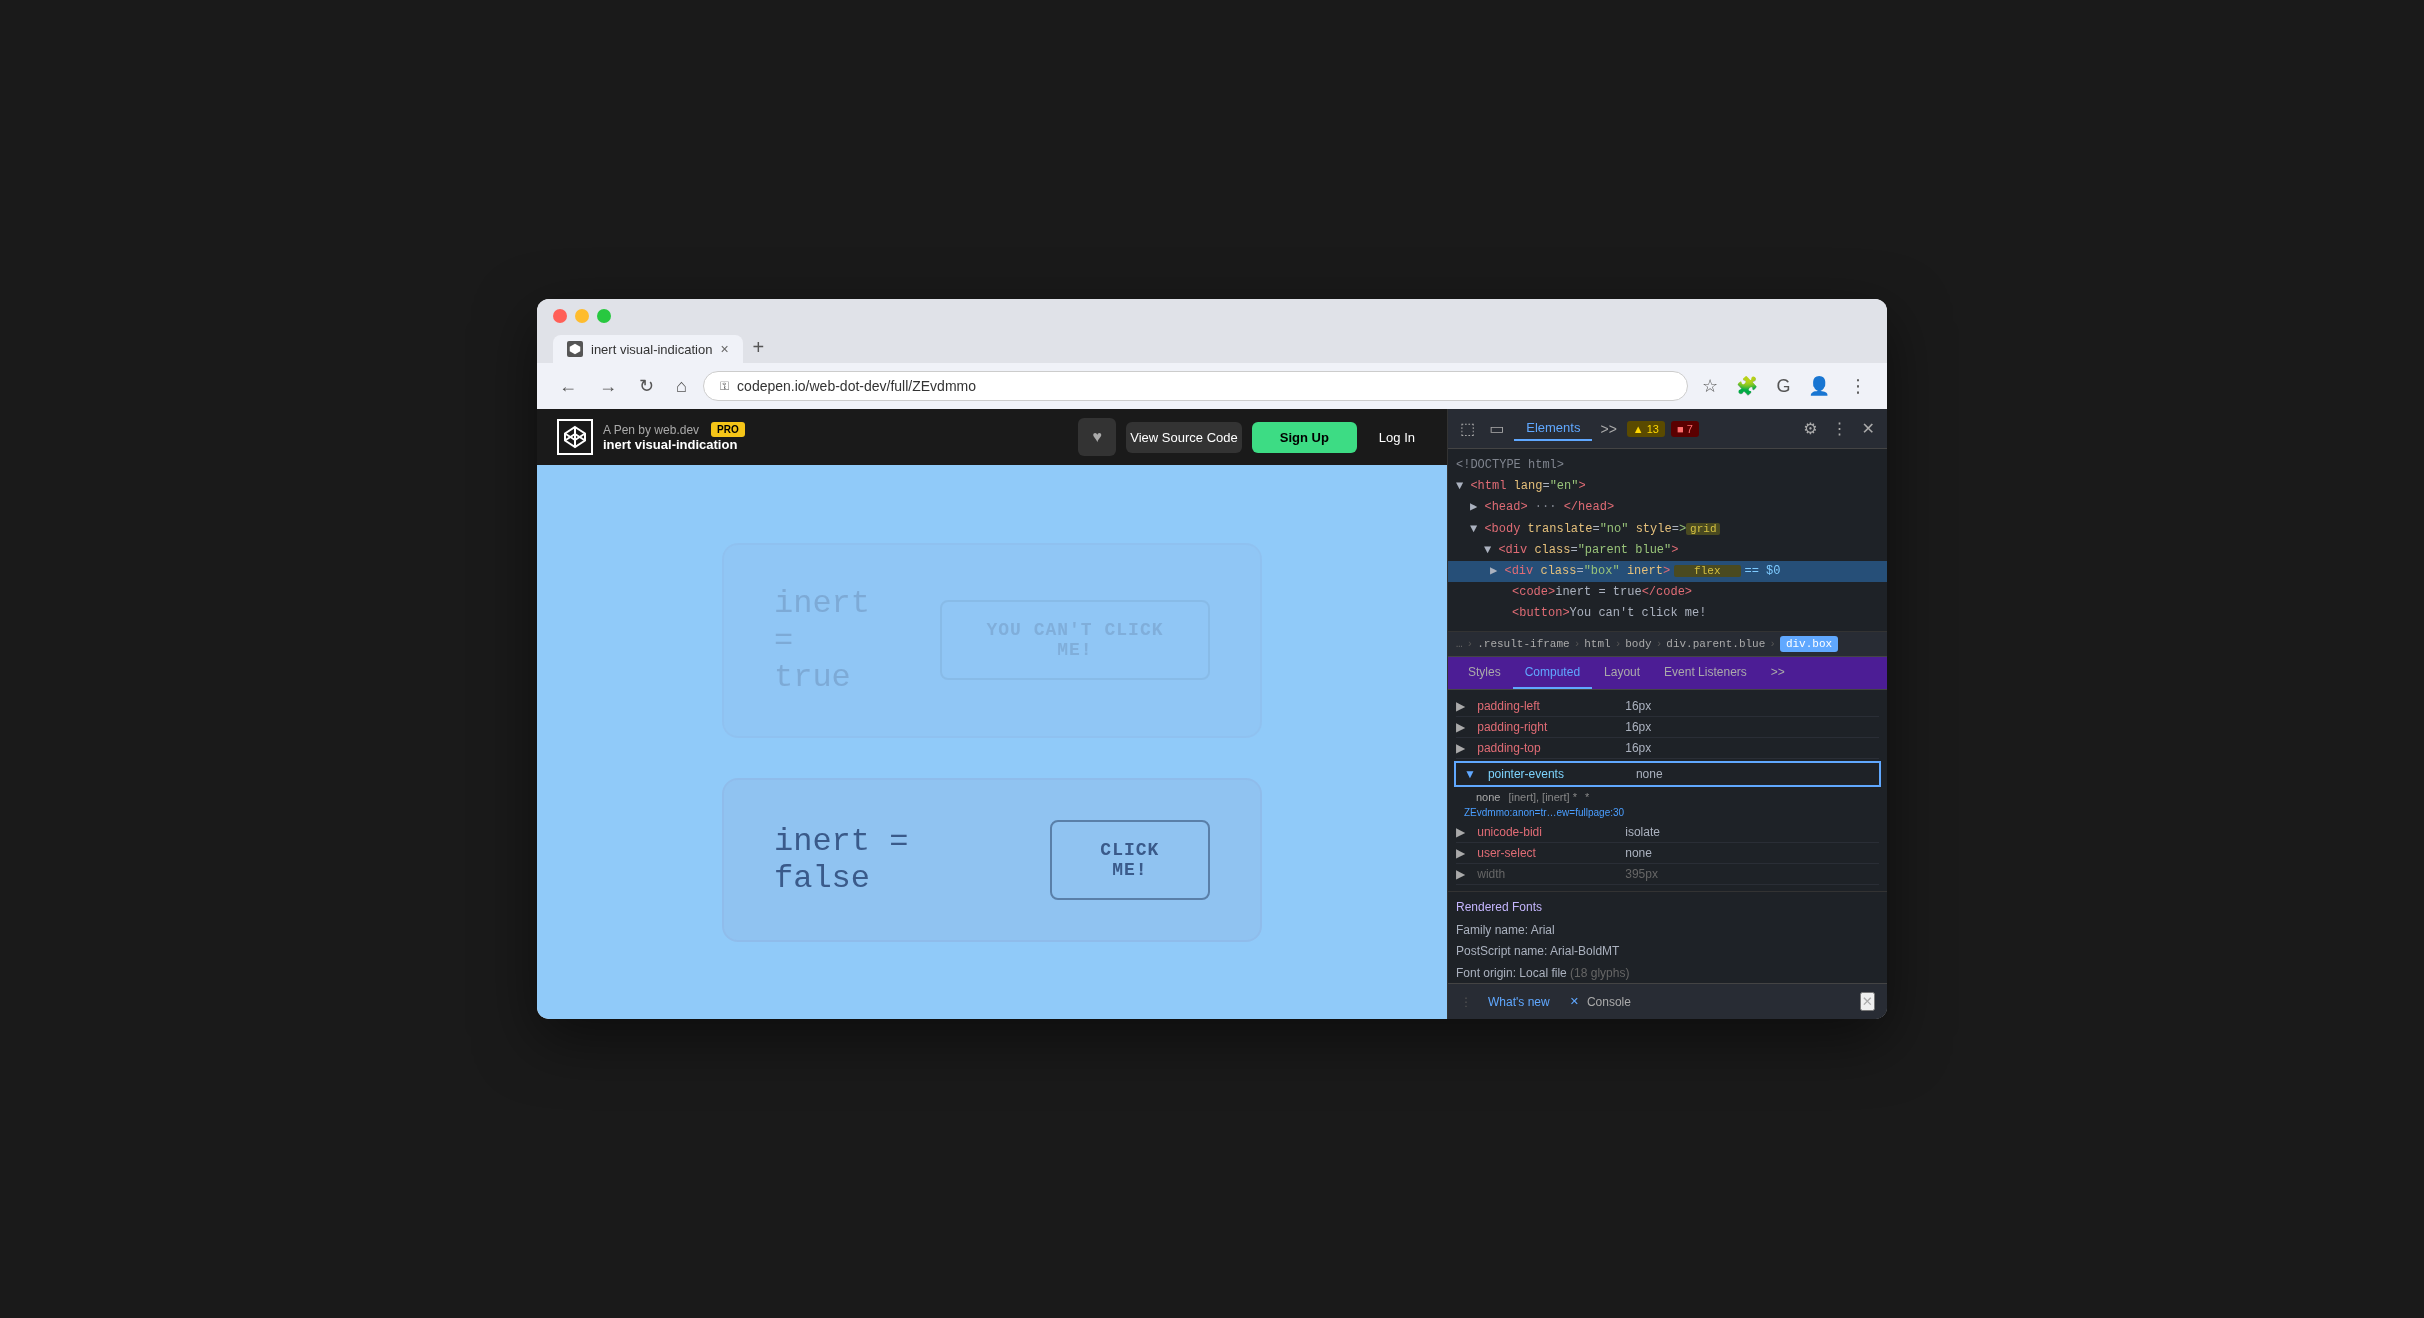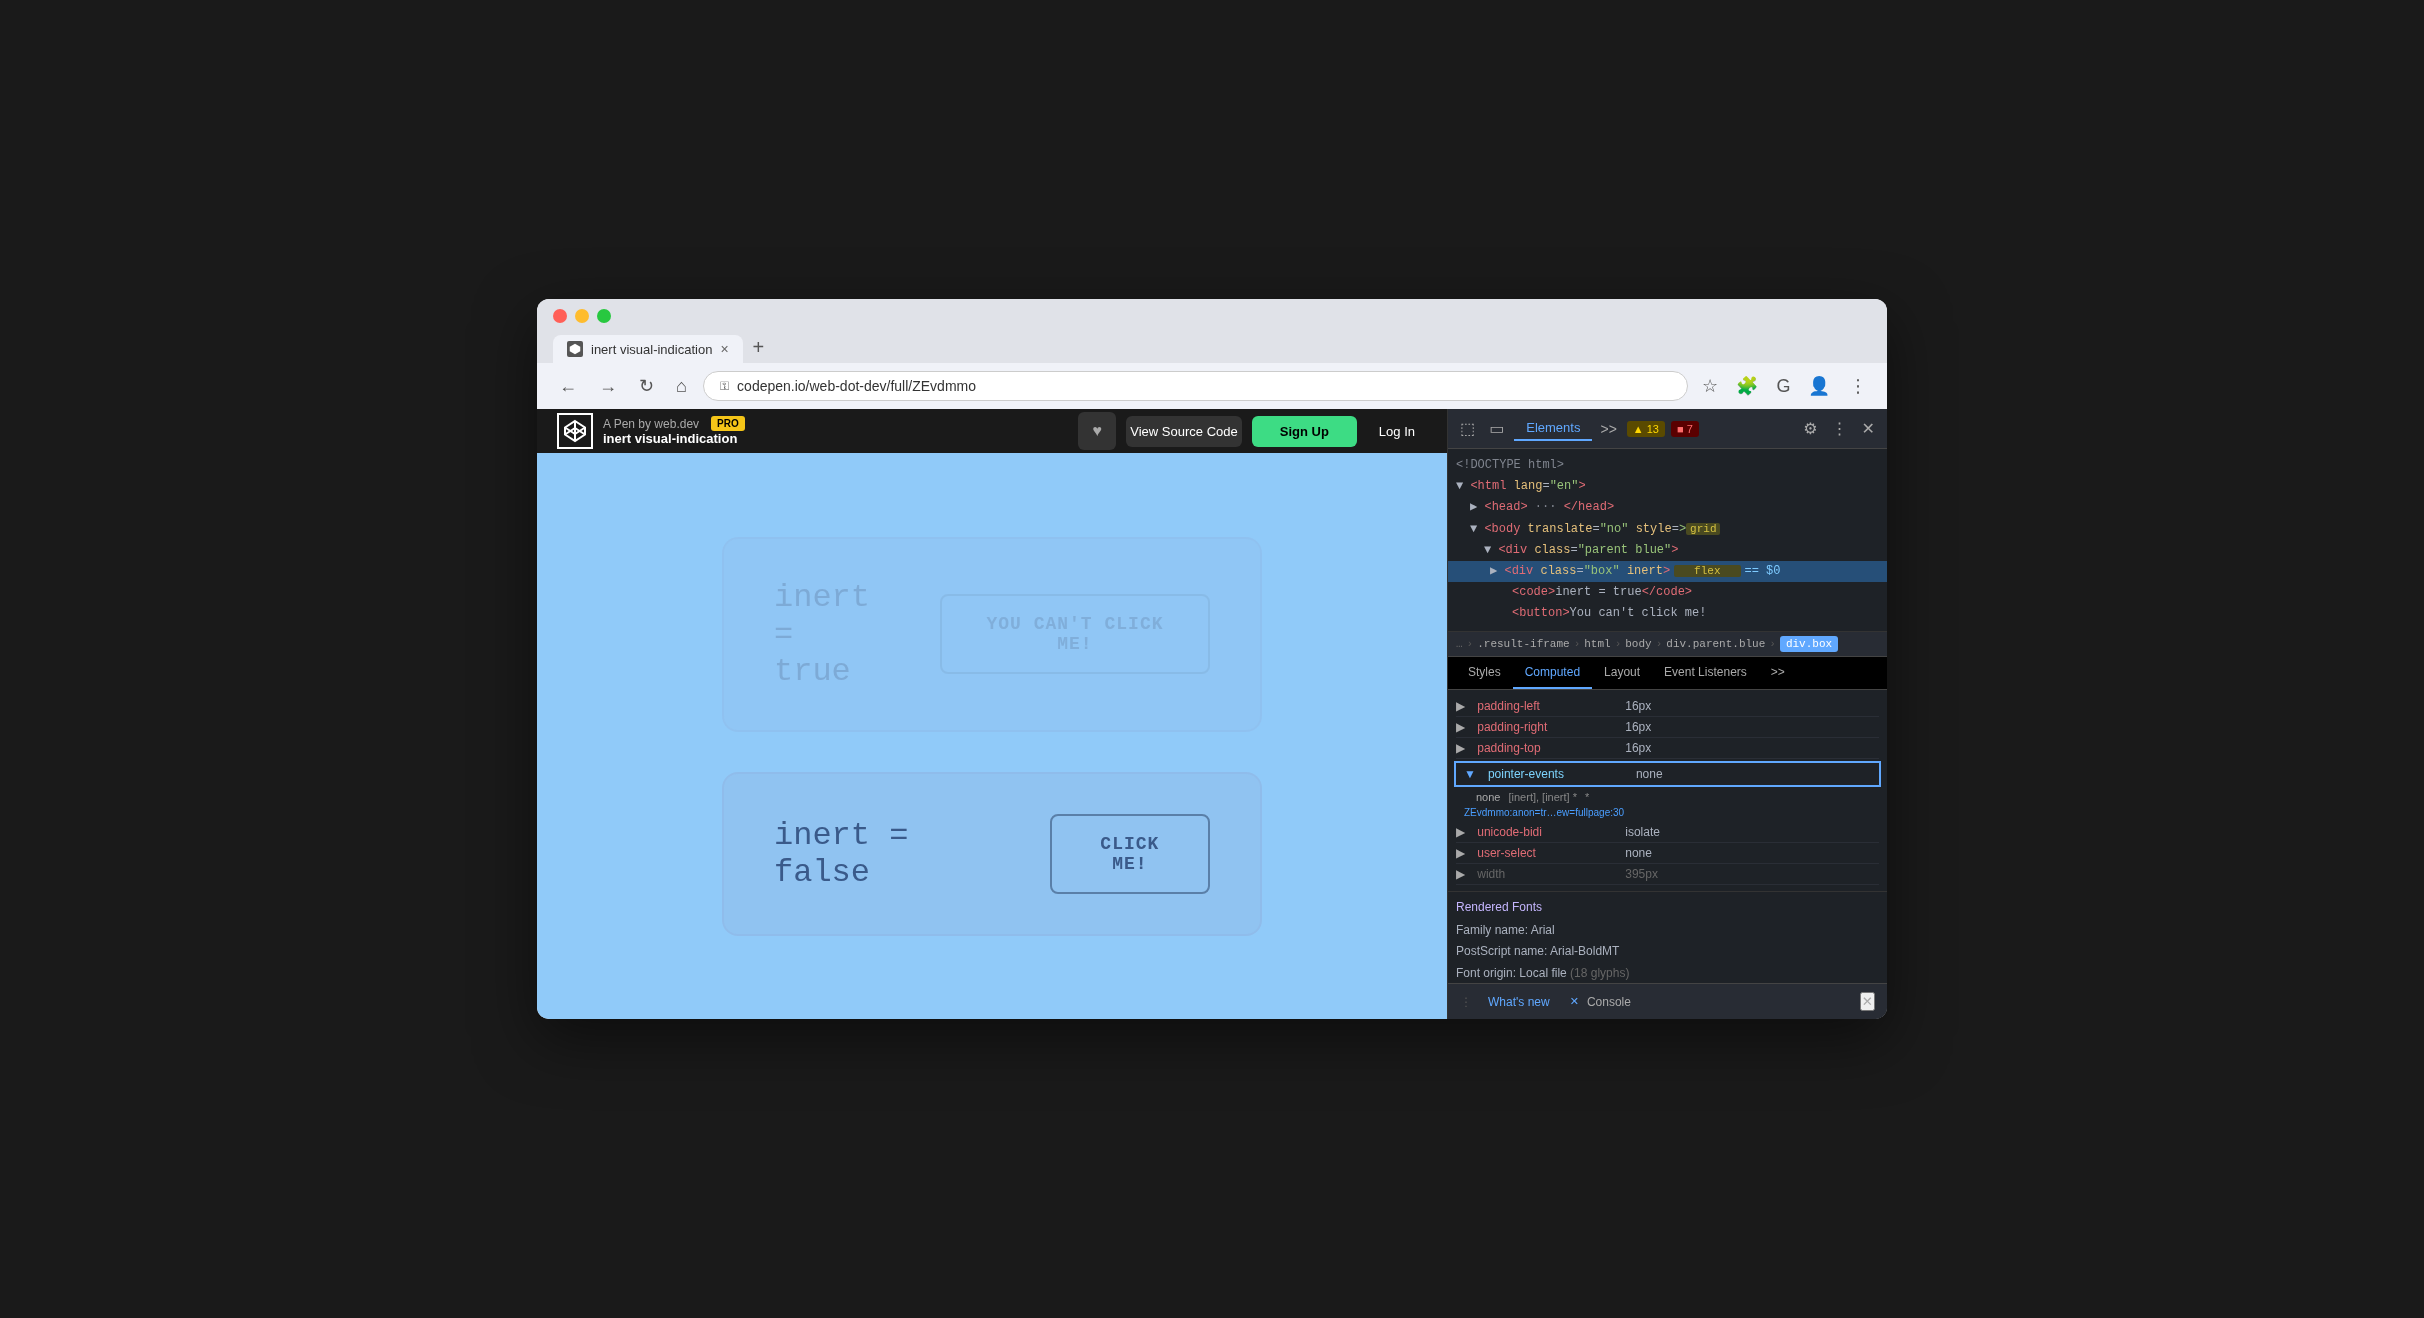--- a/index.html
+++ b/index.html
@@ -130,21 +130,21 @@
       flex: 1;
       overflow: hidden;
     }
 
     
     .codepen-header {
       background: #1a1a1a;
       padding: 0 20px;
       display: flex;
       align-items: center;
-      height: 44px;
+      height: 56px;
       gap: 4px;
     }
     .cp-logo {
       display: flex;
       align-items: center;
       gap: 10px;
     }
     .cp-logo-icon {
       width: 36px; height: 36px;
       border: 2px solid white;
@@ -361,21 +361,21 @@
     .bc-ellipsis { color: #666; }
 
     
     .styles-panel {
       flex: 1;
       overflow-y: auto;
       padding: 0;
     }
     .styles-tabs {
       display: flex;
-      background: #000000;
+      background: #4c1d95;
       border-bottom: 1px solid #444;
       padding: 0 8px;
     }
     .st-tab {
       padding: 8px 12px;
       font-size: 12px;
       color: #aaa;
       cursor: pointer;
       border-bottom: 2px solid transparent;
     }

